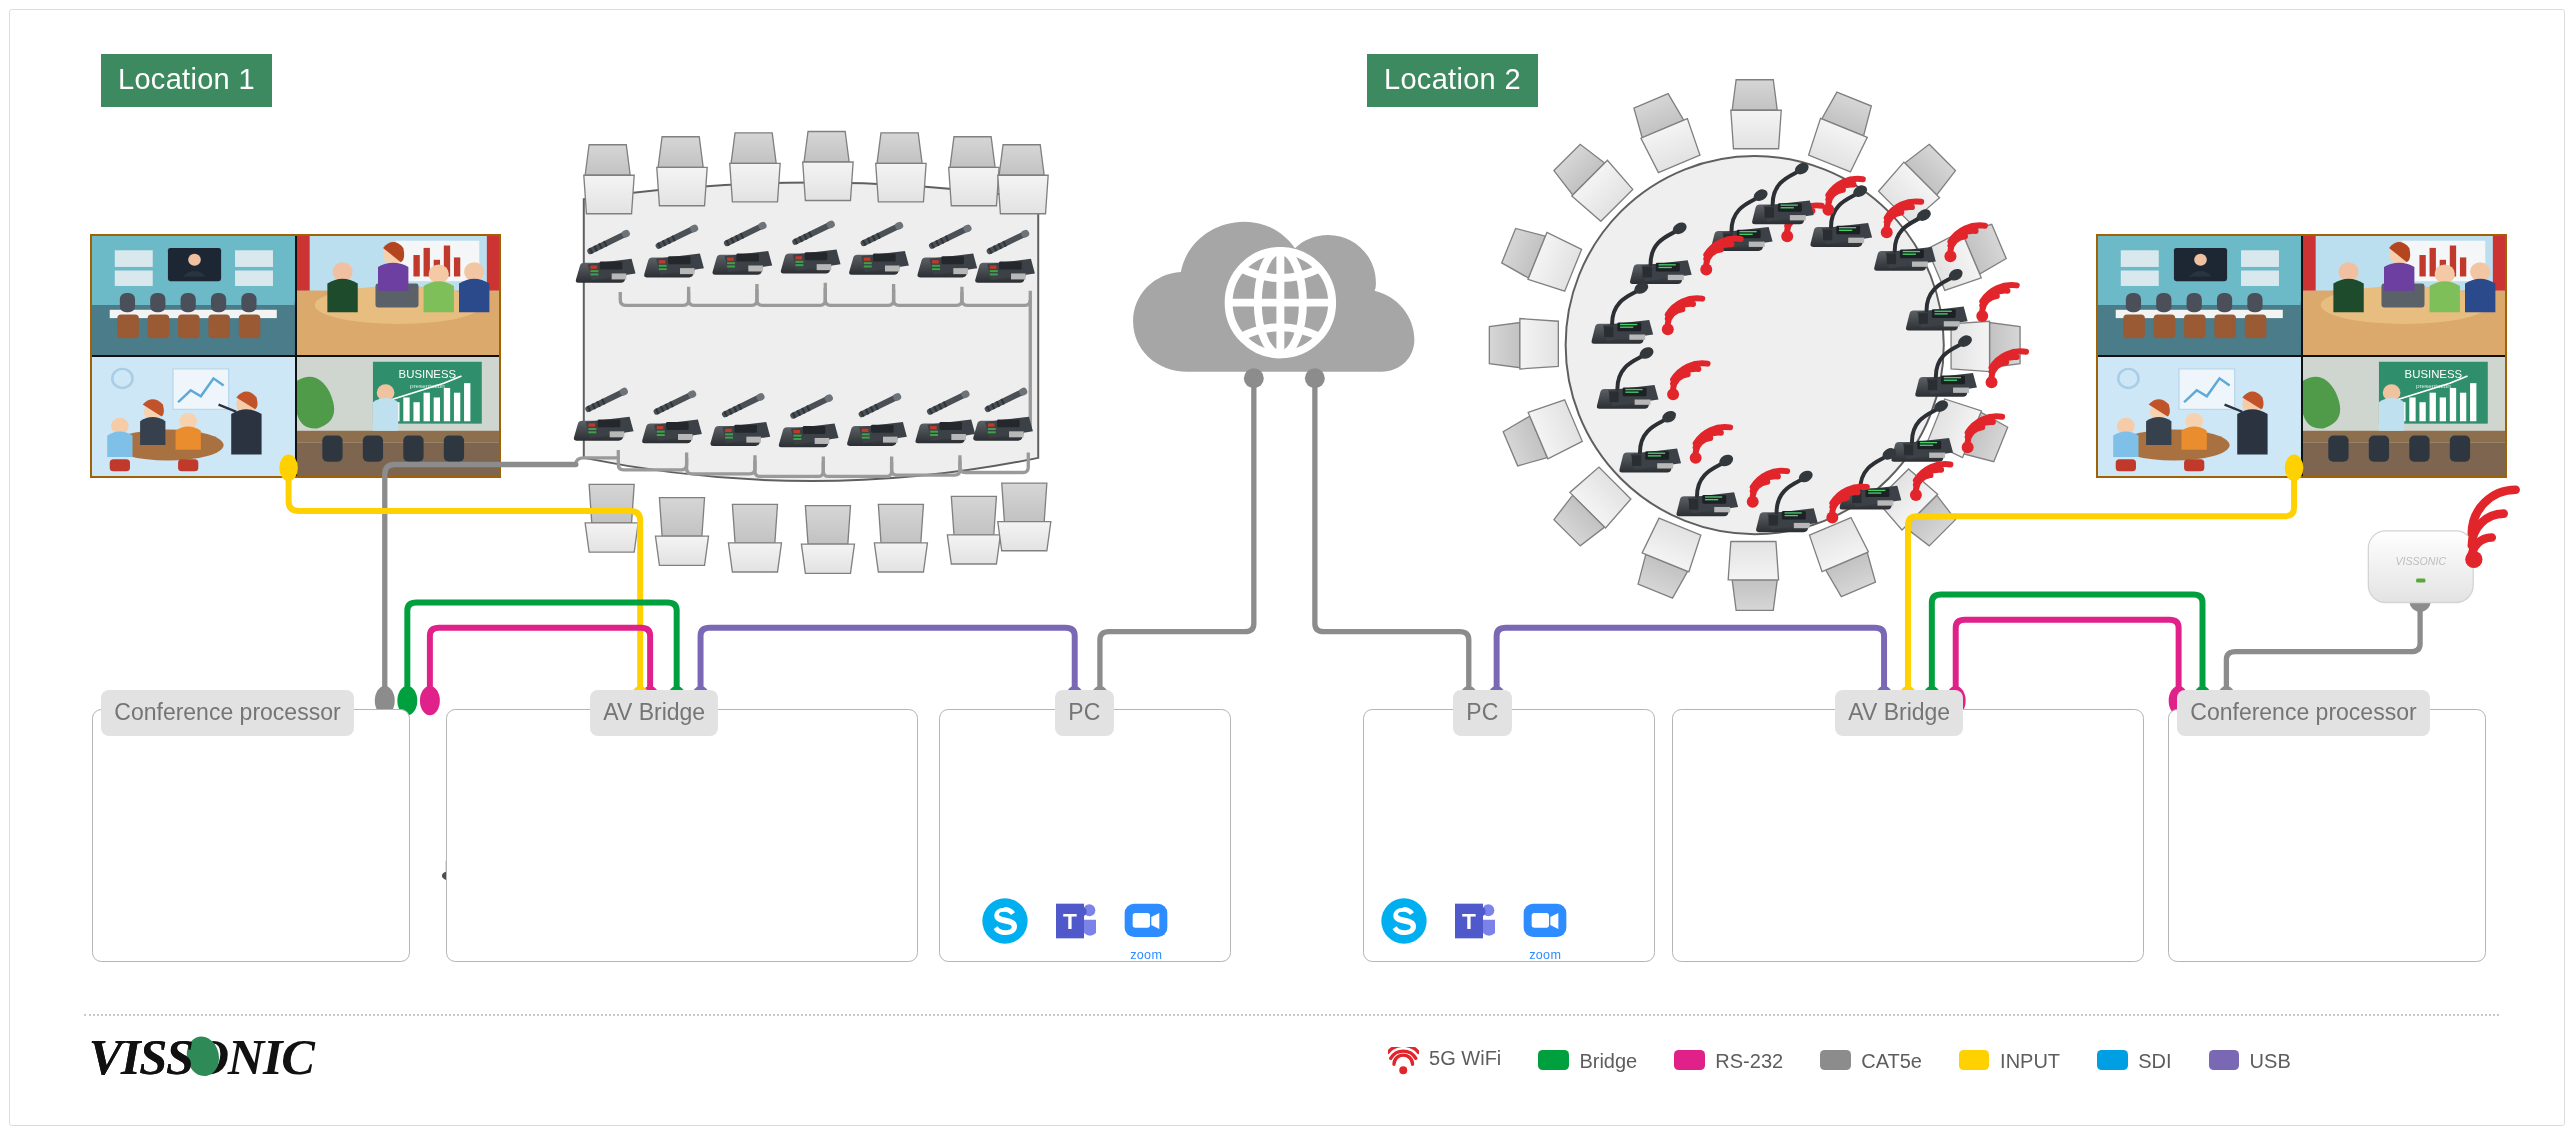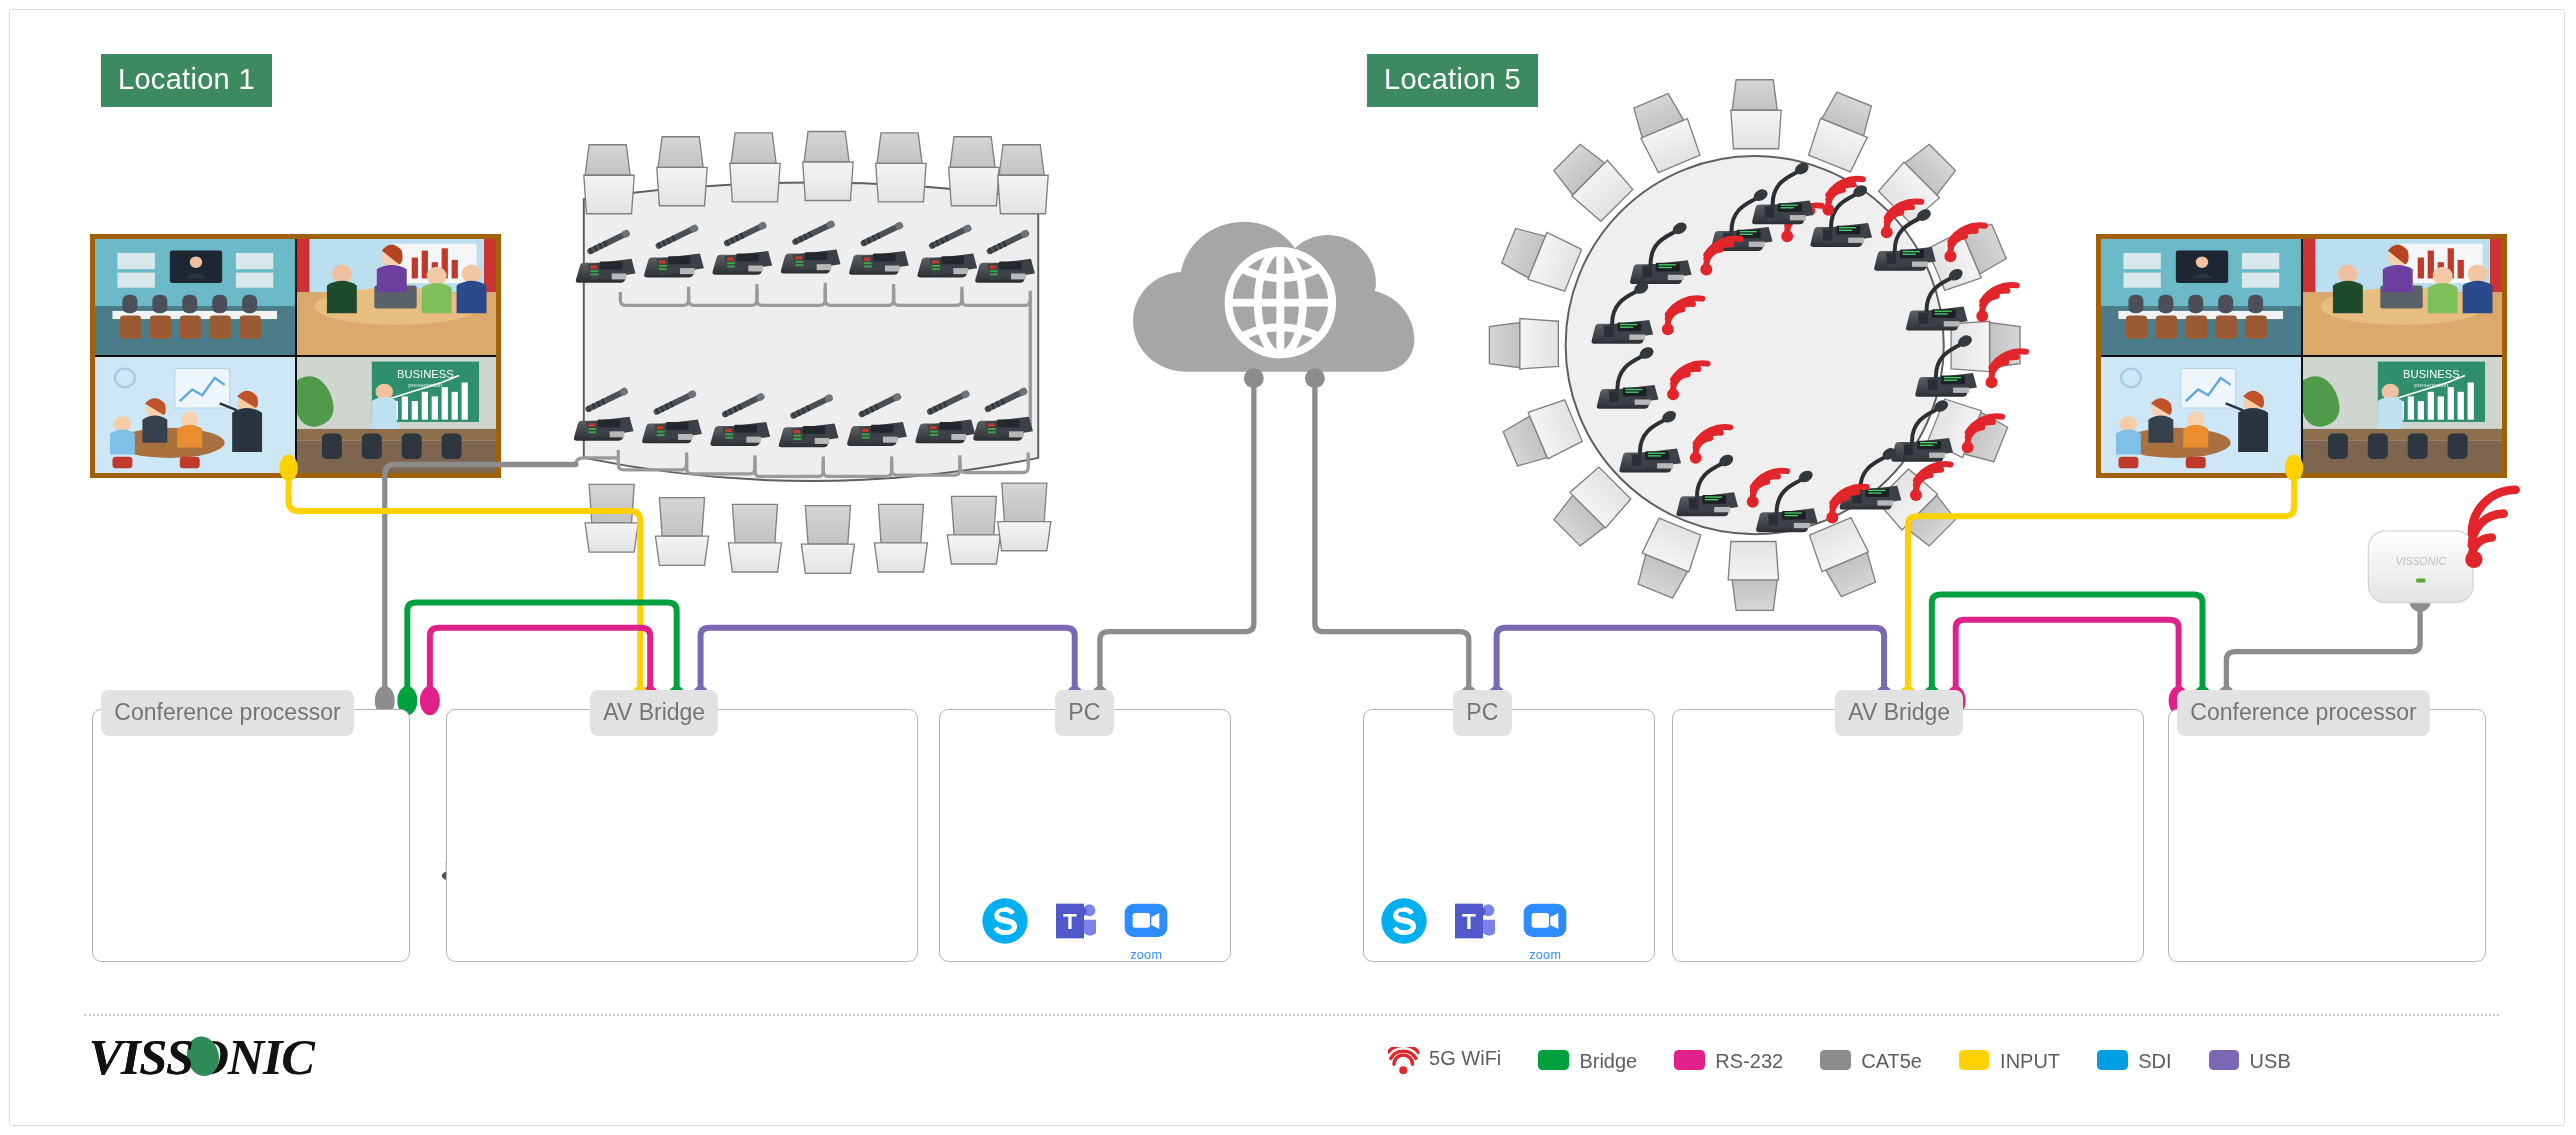--- a/index.html
+++ b/index.html
@@ -11,21 +11,21 @@
 
   
   .loc-badge{position:absolute;background:#3d8a60;color:#fff;
              font-size:29px;line-height:1;padding:10.6px 17px 13.3px 17px;
              white-space:nowrap;letter-spacing:0.3px;}
 
   
   .svglayer{position:absolute;left:0;top:0;width:2576px;height:1136px;}
 
   
-  .videowall{position:absolute;border:5px solid #a16207;background:#111;
+  .videowall{position:absolute;border:2px solid #a16207;background:#111;
              display:grid;grid-template-columns:1fr 1fr;grid-template-rows:1fr 1fr;
              gap:2px;box-sizing:border-box;}
   .vw-cell{position:relative;overflow:hidden;}
   .vw-a{background:linear-gradient(180deg,#68b6c4 0%,#63b3c2 55%,#4d7f8d 56%,#46737f 100%);}
   .vw-b{background:linear-gradient(180deg,#cfe2ee 0%,#b9d6e6 40%,#d9a86f 41%,#caa06a 100%);}
   .vw-c{background:linear-gradient(180deg,#cfe7f6 0%,#c3e0f3 70%,#b6d9ee 100%);}
   .vw-d{background:linear-gradient(180deg,#cbd7d2 0%,#c0cdc7 42%,#8a7055 43%,#7d6550 100%);}
 
   
   .devbox{position:absolute;border:1.3px solid #b5b5b5;border-radius:9.3px;
@@ -48,21 +48,21 @@
   .sw{width:30.5px;height:20px;border-radius:4.6px;}
   .lg-text{color:#5d5d5d;font-size:20px;white-space:nowrap;}
 </style>
 </head>
 <body>
 
 <div class="stage">
   <div class="frame"></div>
 
   <div class="loc-badge" style="left:101px;top:54px;">Location 1</div>
-  <div class="loc-badge" style="left:1367px;top:54px;">Location 5</div>
+  <div class="loc-badge" style="left:1367px;top:54px;">Location 2</div>
 
   <div class="videowall" style="left:90px;top:234px;width:411px;height:244px;">
     <div class="vw-cell vw-a">
       <svg viewBox="0 0 160 100" width="100%" height="100%" preserveAspectRatio="none">
         <rect x="0" y="0" width="160" height="58" fill="#6cb9c7"></rect>
         <rect x="0" y="58" width="160" height="42" fill="#4a7c89"></rect>
         <rect x="60" y="10" width="42" height="28" rx="2" fill="#1d2733"></rect>
         <circle cx="81" cy="20" r="5" fill="#f0c0a0"></circle>
           <path d="M72 34 q9 -9 18 0z" fill="#2b3340"></path>
         <rect x="18" y="12" width="30" height="14" fill="#d8e8ec"></rect>

